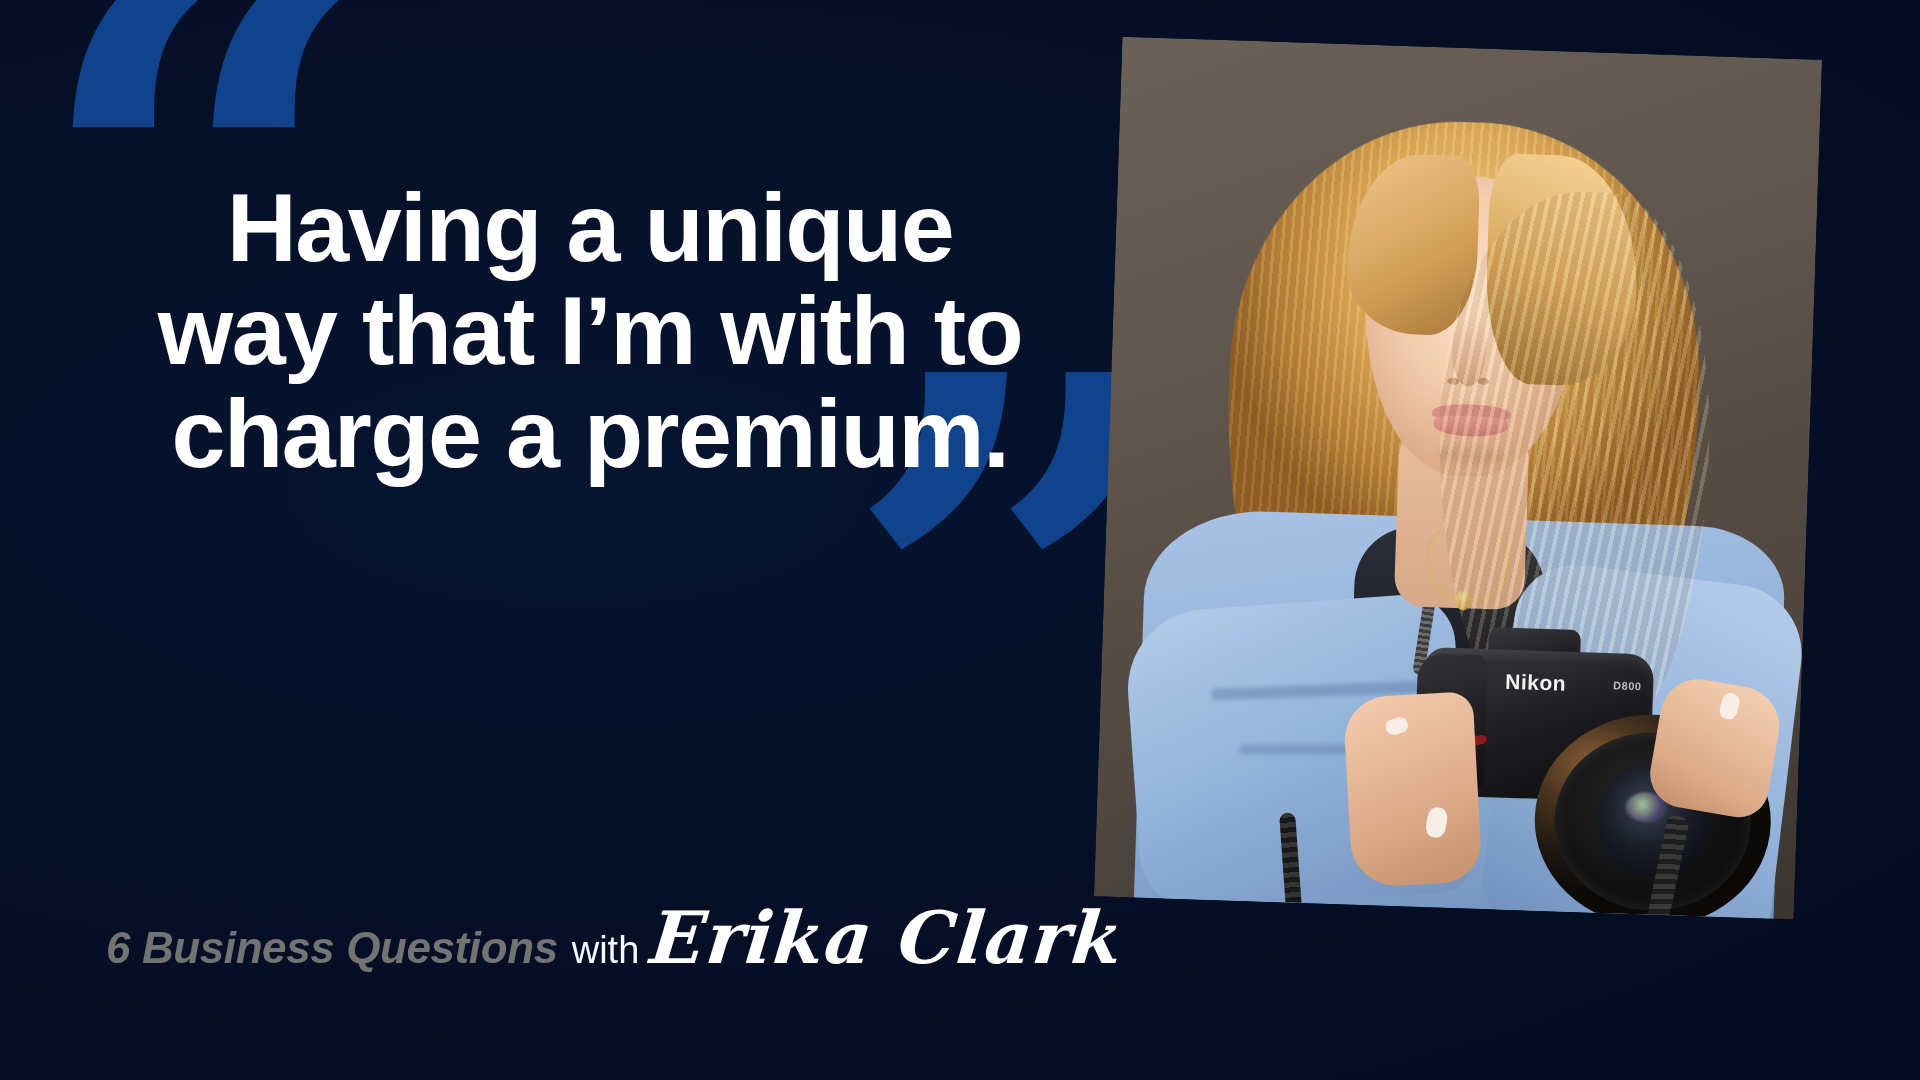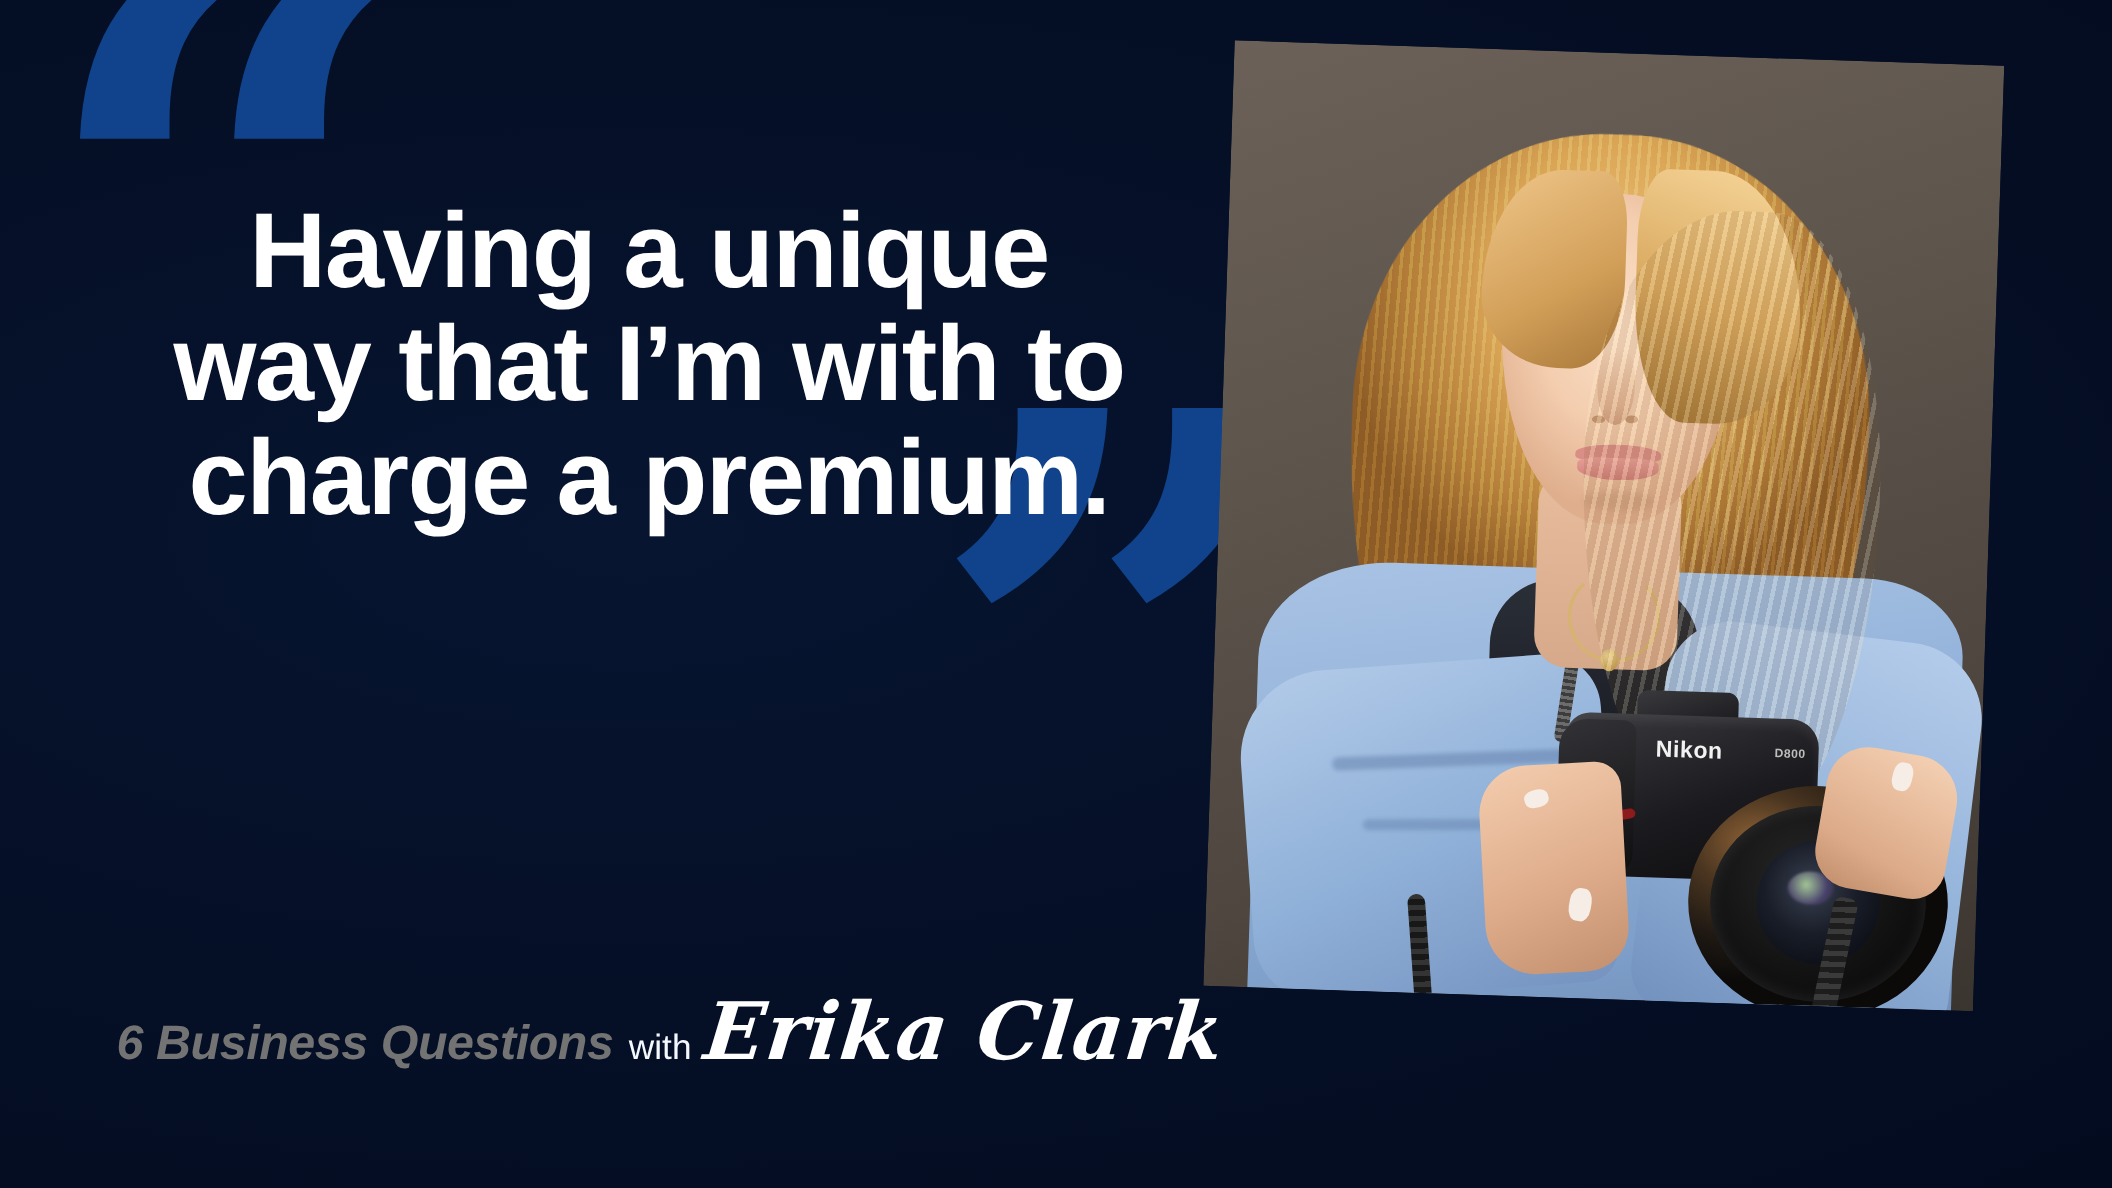--- a/index.html
+++ b/index.html
@@ -335,21 +335,21 @@
     font-family: "Liberation Sans", sans-serif;
     font-weight: 700;
     font-style: italic;
     font-size: 44px;
     letter-spacing: -0.4px;
   }
   #byline-with {
     color: #f4f8ff;
     font-family: "Liberation Sans", sans-serif;
     font-weight: 400;
-    font-size: 32px;
+    font-size: 38px;
     margin: 0 12px 0 14px;
   }
   #byline-name {
     color: #ffffff;
     font-family: "DejaVu Serif", serif;
     font-style: italic;
     font-weight: 700;
     font-size: 72px;
     letter-spacing: 1px;
     transform: skewX(-6deg);

